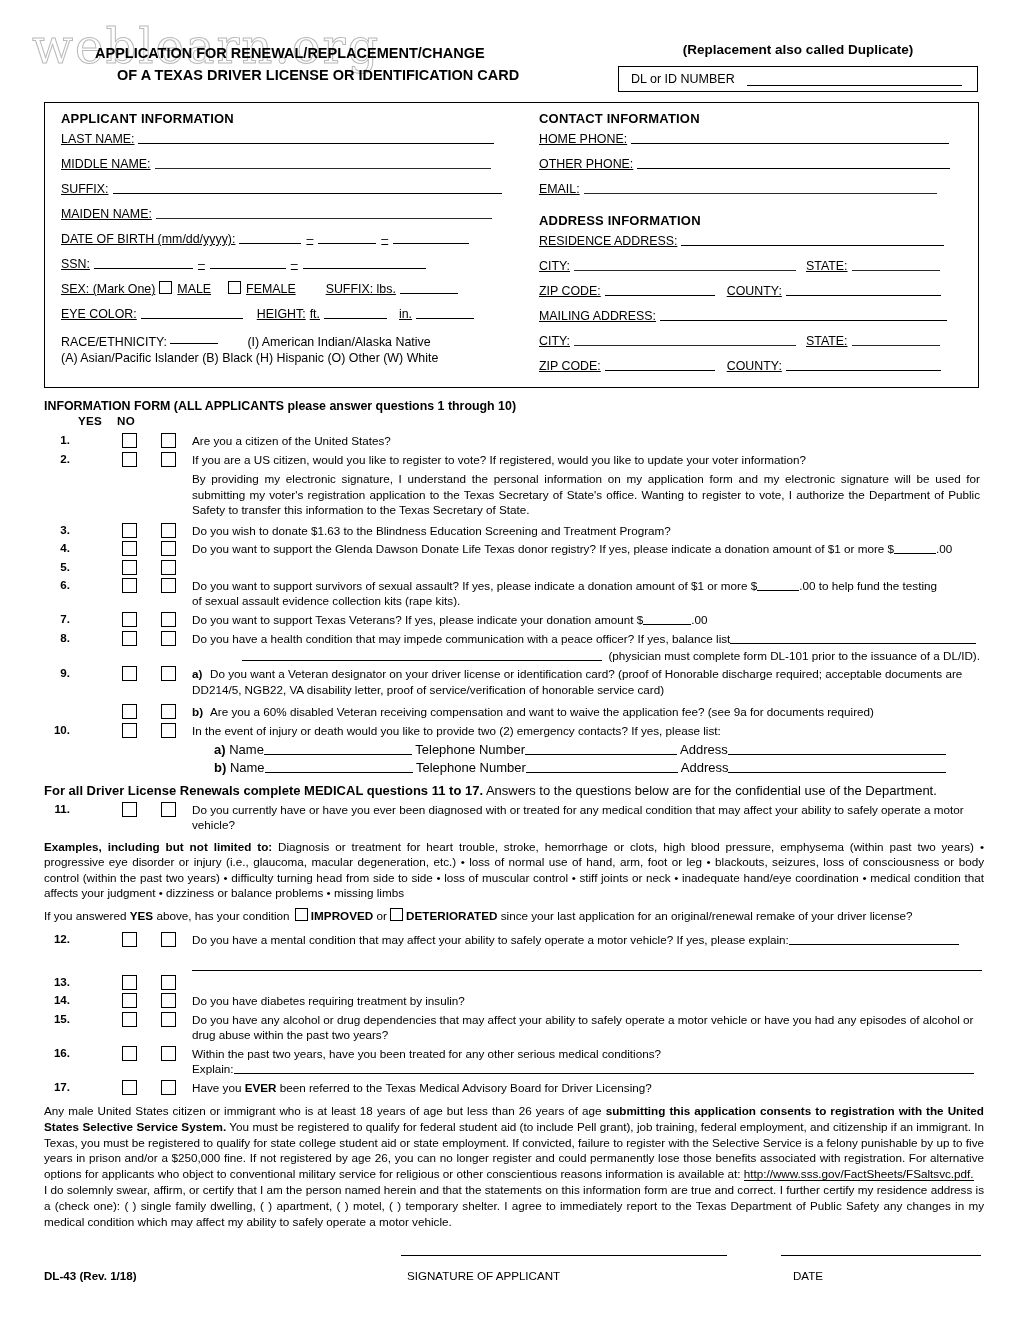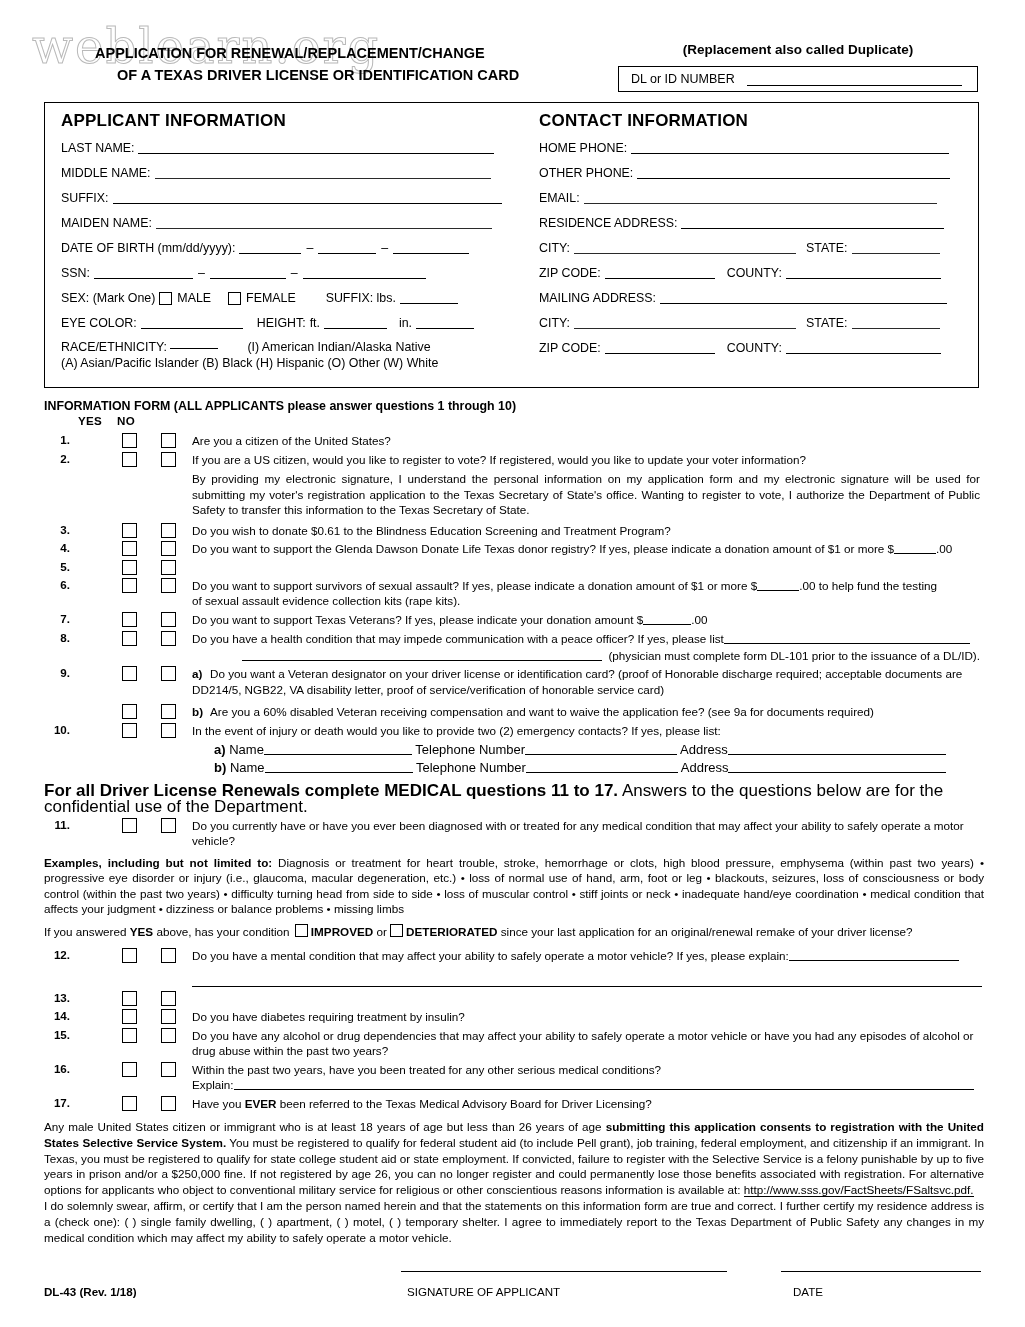--- a/index.html
+++ b/index.html
@@ -56,28 +56,28 @@
     border-bottom:1.4px solid #000;
   }
 
   
   .infobox{
     position:absolute;left:44px;top:102px;width:935px;height:286px;
     border:1.6px solid #000;box-sizing:border-box;background:#fff;
   }
   .col-l{position:absolute;left:16px;top:8px;width:470px;}
   .col-r{position:absolute;left:494px;top:8px;width:425px;}
-  .sec-head{font-size:17px;font-weight:bold;margin:0 0 5px 0;letter-spacing:.2px;}
+  .sec-head{font-size:13px;font-weight:bold;margin:0 0 5px 0;letter-spacing:.2px;}
   .sec-head.mt{margin-top:7px;}
   .frow{
     font-size:12.4px;
     height:25px;
     line-height:17px;
     white-space:nowrap;
-    display:flex;align-items:center;
+    display:flex;align-items:flex-start;text-decoration:underline;
   }
   .frow .lb{flex:0 0 auto;padding-right:4px;}
   .ln{
     display:inline-block;
     border-bottom:1.3px solid #000;
     height:12px;
     margin-bottom:2px;
   }
   .ln.thin{border-bottom:1.1px solid #2a2a2a;}
   .dash{padding:0 5px 0 5px;}
@@ -120,21 +120,21 @@
     vertical-align:-1px;
   }
   .abitem{position:relative;font-size:11.7px;line-height:16px;margin-left:148px;}
   .abitem .tag{font-weight:bold;display:inline-block;width:18px;}
 
   .emerg{position:relative;font-size:13px;line-height:18px;margin-left:170px;white-space:nowrap;}
   .emerg .tag{font-weight:bold;}
 
   .para{font-size:11.7px;line-height:15.6px;text-align:justify;}
   .bold{font-weight:bold;}
-  .medhdr{font-size:17px;line-height:16px;margin-top:6px;}
+  .medhdr{font-size:13px;line-height:16px;margin-top:6px;}
 
   .sigrow{position:relative;height:40px;margin-top:16px;}
   .sig-line{position:absolute;border-bottom:1.5px solid #000;}
   .sig-lbl{position:absolute;font-size:11.6px;}
   .formid{position:absolute;left:0;font-size:11.6px;font-weight:bold;}
 </style>
 </head>
 <body>
 
 <div class="page">
@@ -230,20 +230,21 @@
       </div>
       <div class="frow">
         <span class="lb">OTHER PHONE:</span>
         <span class="ln" style="width:313px"></span>
       </div>
       <div class="frow">
         <span class="lb">EMAIL:</span>
         <span class="ln thin" style="width:353px"></span>
       </div>
 
+      <div class="sec-head mt">ADDRESS INFORMATION</div>
       <div class="frow">
         <span class="lb">RESIDENCE ADDRESS:</span>
         <span class="ln" style="width:263px"></span>
       </div>
       <div class="frow">
         <span class="lb">CITY:</span>
         <span class="ln thin" style="width:222px"></span>
         <span style="width:10px;display:inline-block"></span>
         <span class="lb">STATE:</span>
         <span class="ln thin" style="width:88px"></span>
@@ -295,21 +296,21 @@
       <span class="bxy"><span class="qbox"></span></span>
       <span class="bxn"><span class="qbox"></span></span>
       <div class="txt">If you are a US citizen, would you like to register to vote? If registered, would you like to update your voter information?</div>
     </div>
     <div class="sub" style="margin-top:4px;text-align:justify">By providing my electronic signature, I understand the personal information on my application form and my electronic signature will be used for submitting my voter's registration application to the Texas Secretary of State's office. Wanting to register to vote, I authorize the Department of Public Safety to transfer this information to the Texas Secretary of State.</div>
 
     <div class="q" style="margin-top:5px">
       <span class="num">3.</span>
       <span class="bxy"><span class="qbox"></span></span>
       <span class="bxn"><span class="qbox"></span></span>
-      <div class="txt">Do you wish to donate $0.61 to the Blindness Education Screening and Treatment Program?</div>
+      <div class="txt">Do you wish to donate $1.63 to the Blindness Education Screening and Treatment Program?</div>
     </div>
 
     <div class="q" style="margin-top:3px">
       <span class="num">4.</span>
       <span class="bxy"><span class="qbox"></span></span>
       <span class="bxn"><span class="qbox"></span></span>
       <div class="txt">
         <span>Do you want to support the Glenda Dawson Donate Life Texas donor registry?  If yes, please indicate a donation amount of $1 or more $</span><span class="inline-ln" style="width:42px"></span><span>.00</span>
       </div>
     </div>
@@ -337,21 +338,21 @@
       <div class="txt">
         <span>Do you want to support Texas Veterans?  If yes, please indicate your donation amount $</span><span class="inline-ln" style="width:48px"></span><span>.00</span>
       </div>
     </div>
 
     <div class="q" style="margin-top:4px">
       <span class="num">8.</span>
       <span class="bxy"><span class="qbox"></span></span>
       <span class="bxn"><span class="qbox"></span></span>
       <div class="txt">
-        <span>Do you have a health condition that may impede communication with a peace officer? If yes, please list</span><span class="inline-ln" style="width:246px"></span>
+        <span>Do you have a health condition that may impede communication with a peace officer? If yes, balance list</span><span class="inline-ln" style="width:246px"></span>
       </div>
       <div class="txt" style="text-align:right;margin-top:1px">
         <span class="inline-ln" style="width:360px;margin-right:6px"></span><span>(physician must complete form DL-101 prior to the issuance of a DL/ID).</span>
       </div>
     </div>
 
     <div class="q" style="margin-top:3px">
       <span class="num">9.</span>
       <span class="bxy"><span class="qbox"></span></span>
       <span class="bxn"><span class="qbox"></span></span>

